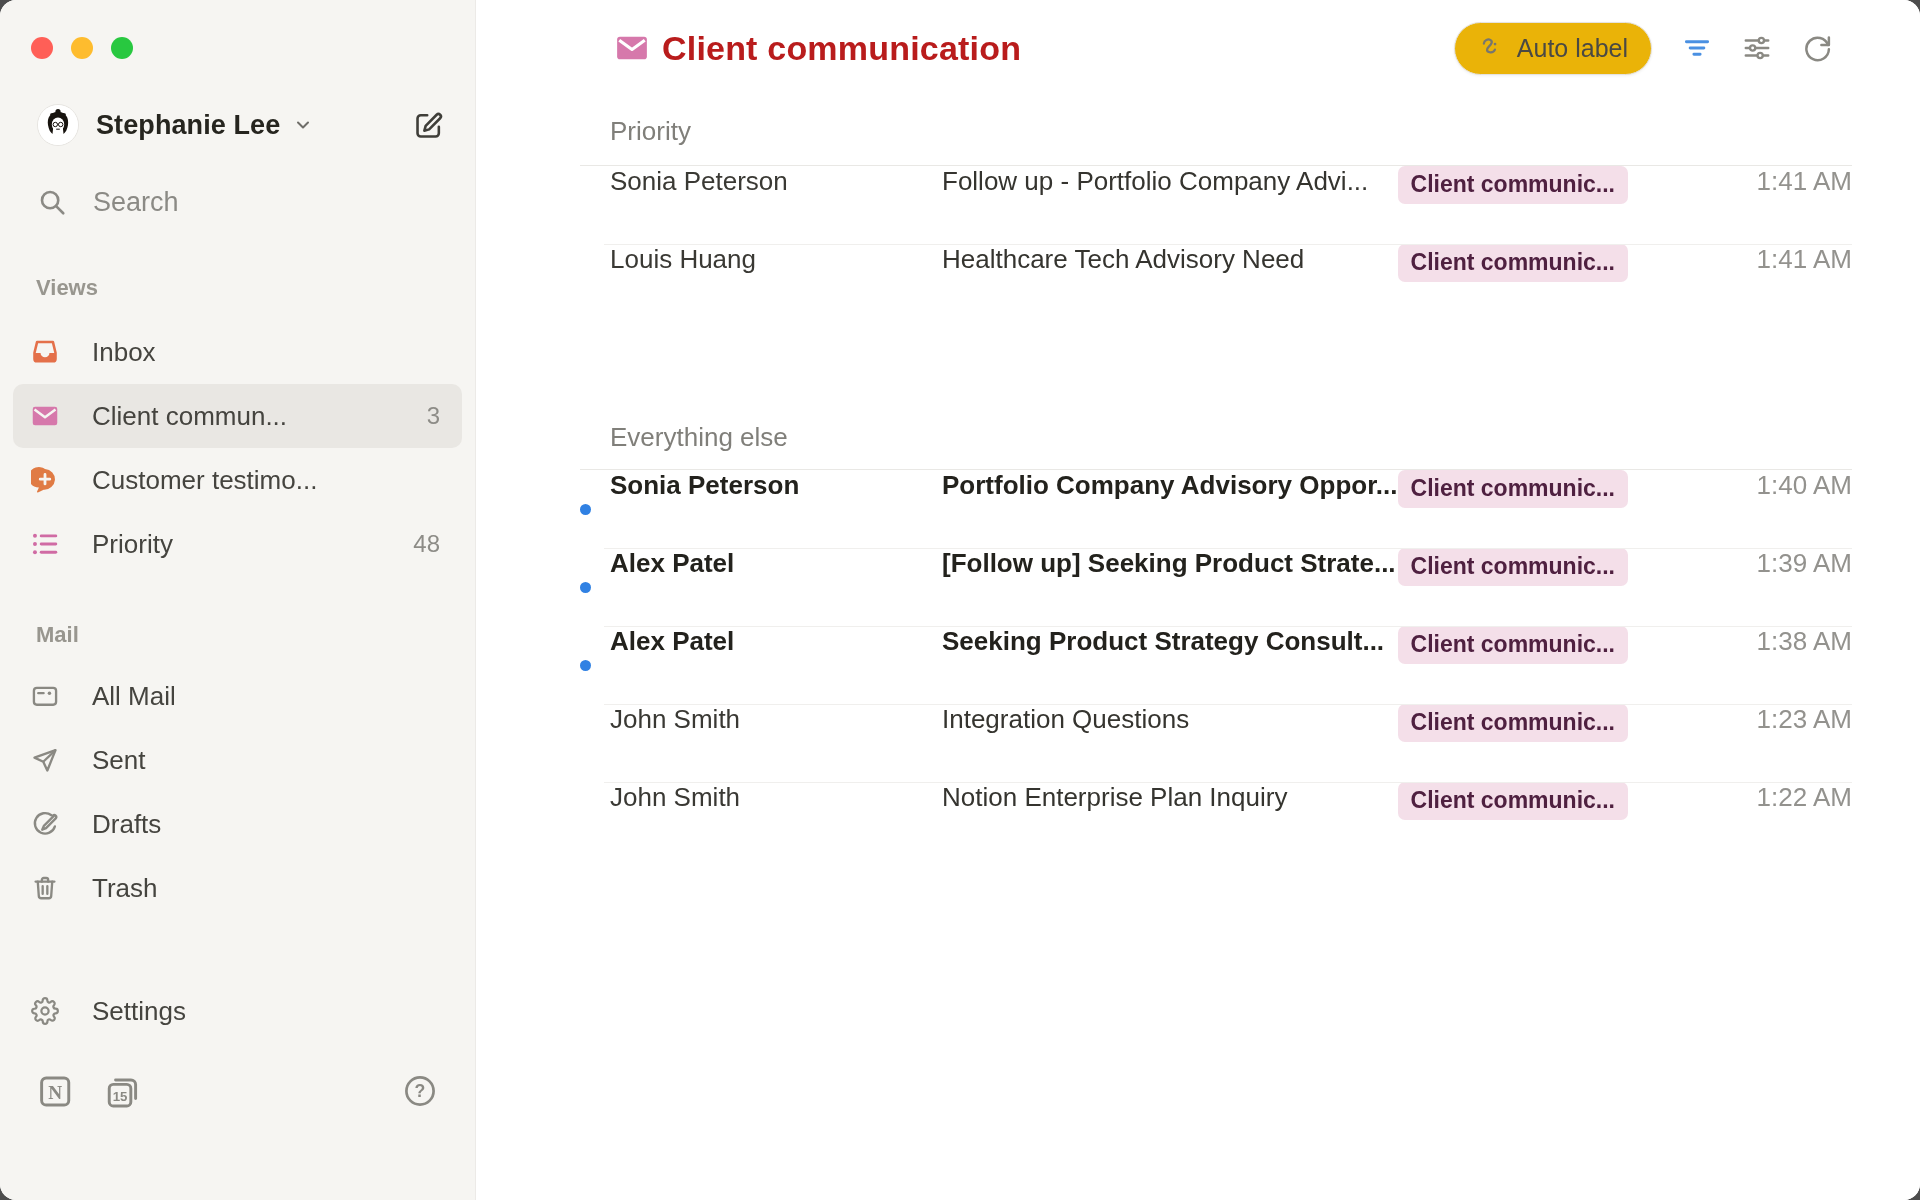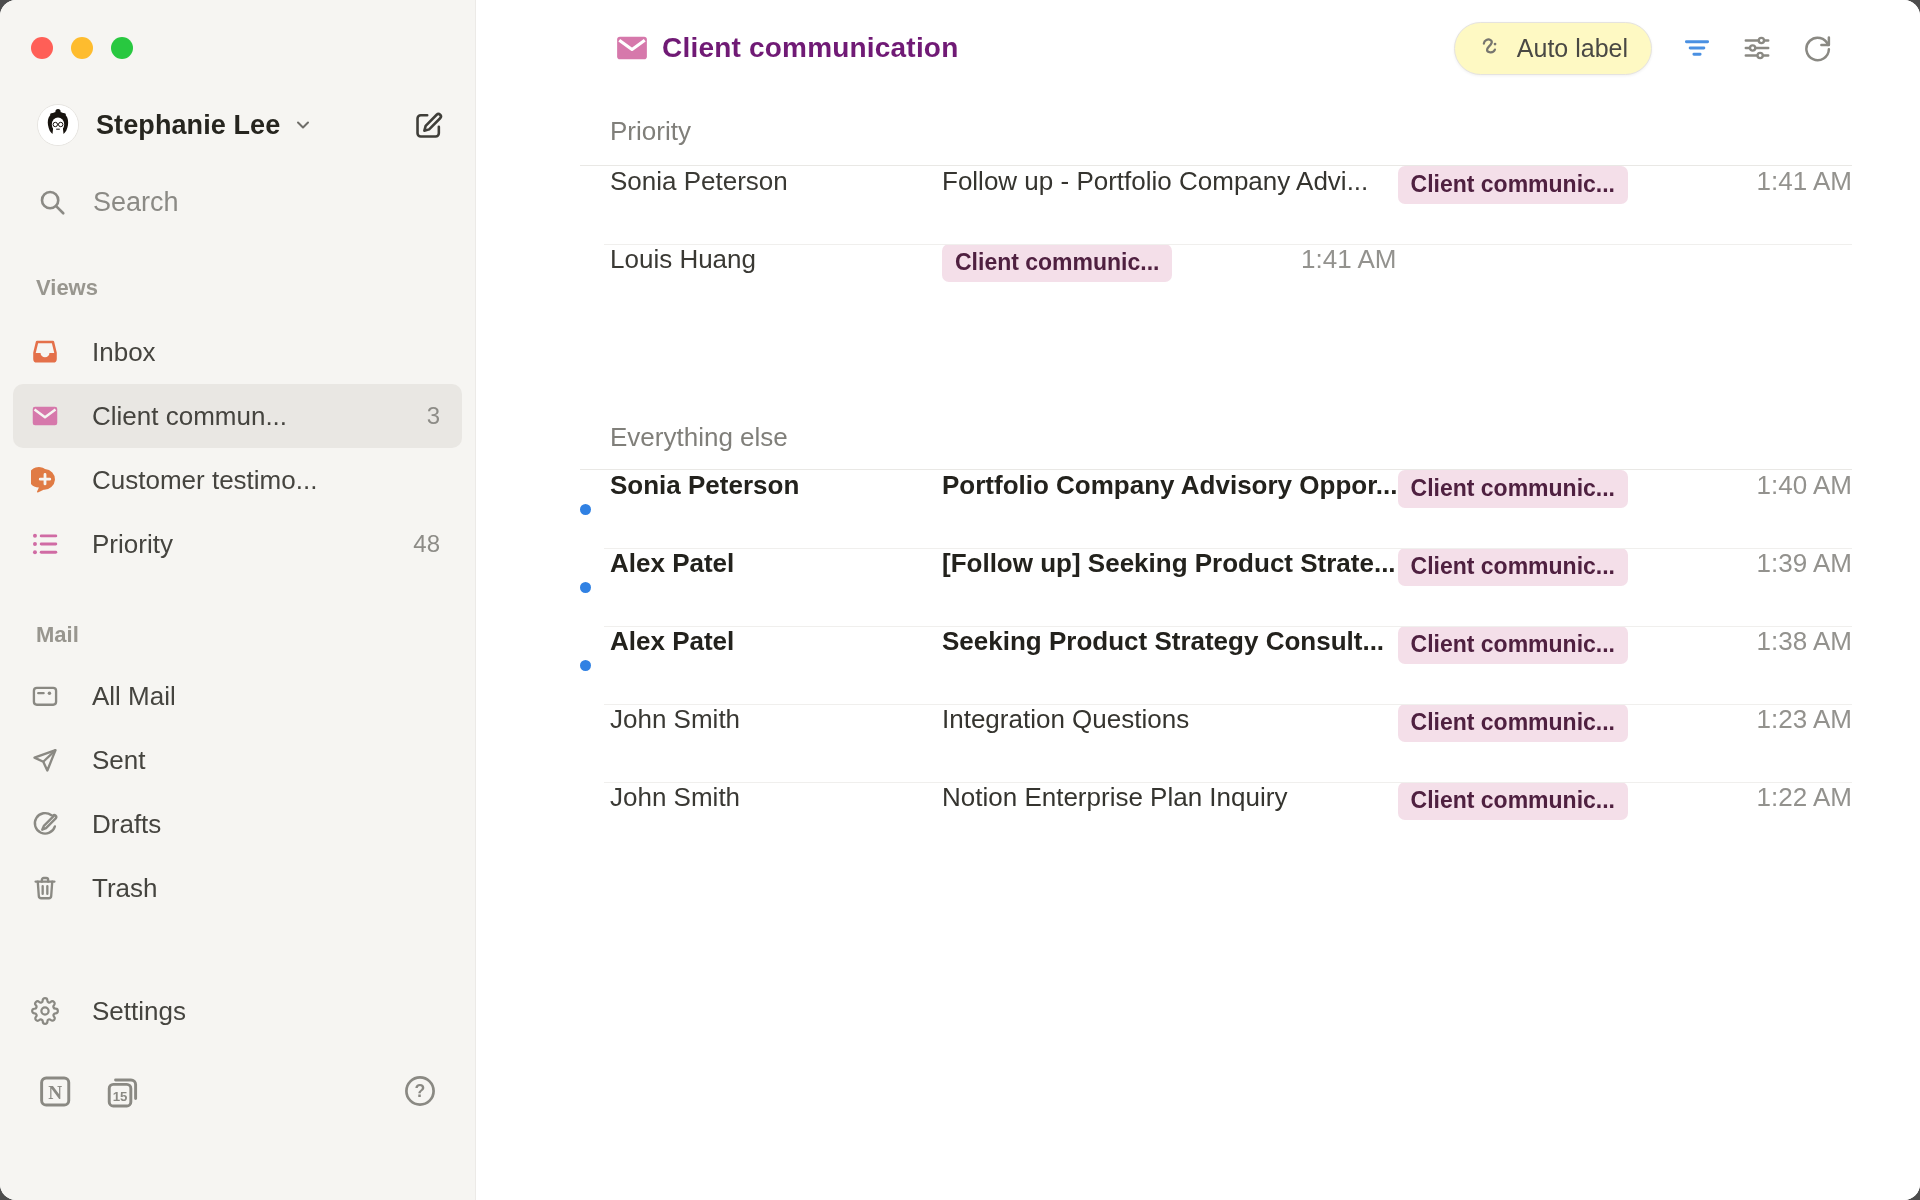--- a/index.html
+++ b/index.html
@@ -31,23 +31,23 @@
 
   .settings-wrap { margin-top:59px; }
   .bottom-row { margin-top:24px; height:48px; display:flex; align-items:center; padding:0 38px 0 37px; gap:30px; }
   .bottom-row .help { margin-left:auto; }
   .icon-plain { background:none; border:none; cursor:pointer; display:flex; }
 
   
   .main { flex:1; display:flex; flex-direction:column; background:#fff; }
   .main-header { height:96px; flex:none; display:flex; align-items:center; padding:0 98px 0 139px; }
   .title-icon { width:34px; height:34px; flex:none; display:flex; }
-  .page-title { margin-left:13px; font-size:28px; font-weight:600; color:#701a75; letter-spacing:.2px; }
+  .page-title { margin-left:13px; font-size:34px; font-weight:600; color:#b91c1c; letter-spacing:.2px; }
   .header-actions { margin-left:auto; display:flex; align-items:center; }
-  .auto-label-btn { height:53px; border-radius:27px; border:1px solid #e5e3e0; background:#fef9c3;
+  .auto-label-btn { height:53px; border-radius:27px; border:1px solid #e5e3e0; background:#eab308;
     box-shadow:0 1px 3px rgba(0,0,0,.06); display:flex; align-items:center; gap:11px; padding:11px 23px; cursor:pointer; }
   .auto-label-btn span { font-size:25px; color:#4a4944; }
   .icon-btn { width:30px; height:30px; margin-left:30px; background:none; border:none; cursor:pointer; display:flex; padding:0; }
 
   .list { padding:0 78px 0 104px; }
   .section-title { height:38px; line-height:38px; font-size:26px; color:#807f7a; padding-left:30px; }
   .sec1 .section-title { margin-top:16px; margin-bottom:15px; }
   .sec2 .section-title { margin-top:96px; margin-bottom:13px; }
   .rows { border-top:1px solid #e9e8e5; }
   .row { height:78px; display:flex; align-items:flex-start; padding-left:30px; position:relative; cursor:pointer; }
@@ -289,20 +289,21 @@
           <div class="row">
 
             <span class="sender">Sonia Peterson</span>
             <span class="subject">Follow up - Portfolio Company Advi...</span>
             <span class="pill">Client communic...</span>
             <span class="time">1:41 AM</span>
           </div>
           <div class="row">
 
             <span class="sender">Louis Huang</span>
+            <span class="subject">Healthcare Tech Advisory Need</span>
             <span class="pill">Client communic...</span>
             <span class="time">1:41 AM</span>
           </div>
         </div>
       </section>
 
       <section class="sec2">
         <div class="section-title">Everything else</div>
         <div class="rows">
           <div class="row unread">

